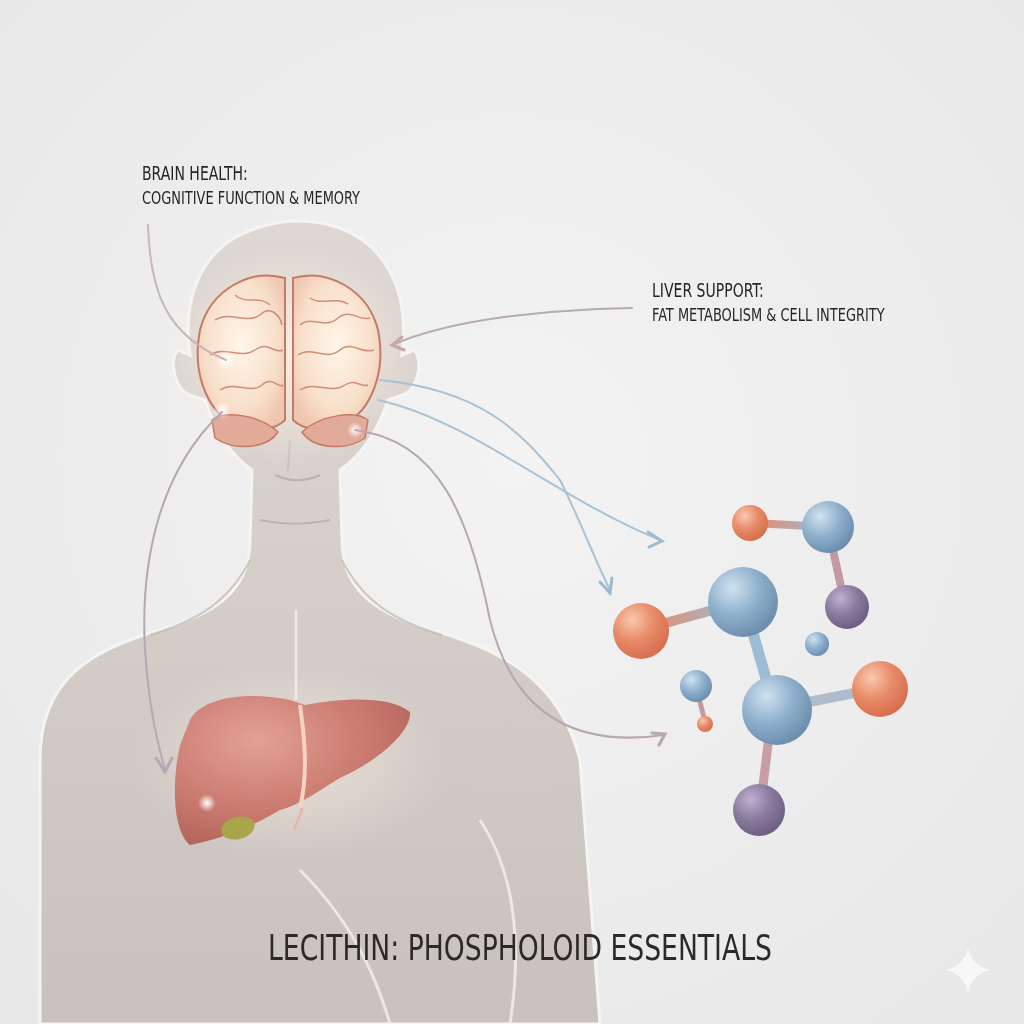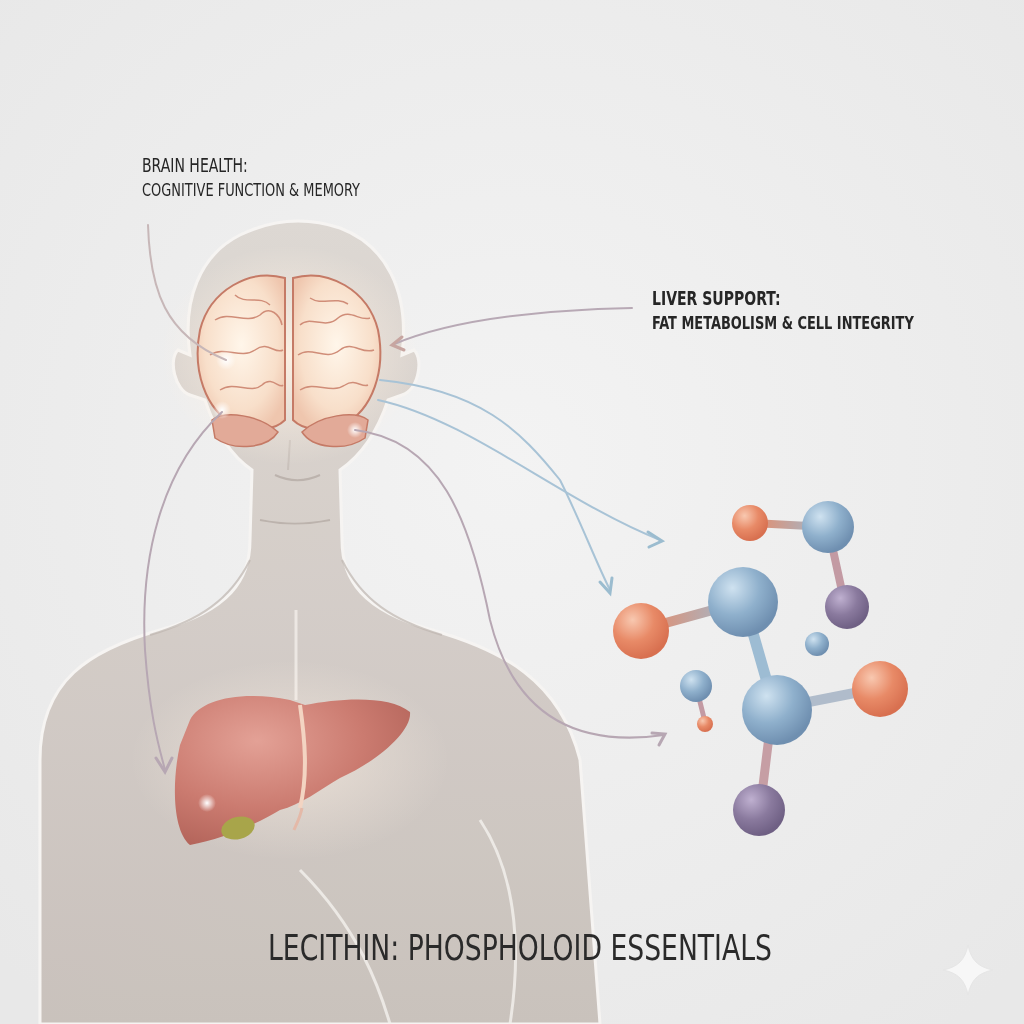--- a/index.html
+++ b/index.html
@@ -10,25 +10,26 @@
       position: relative;
     }
     #stage { position: absolute; left: 0; top: 0; width: 1024px; height: 1024px; }
     .label {
       position: absolute;
       font-family: "DejaVu Sans Condensed", "Liberation Sans Narrow", "DejaVu Sans", sans-serif;
       color: #262626;
       letter-spacing: 0px;
       transform-origin: left top;
       white-space: nowrap;
+      margin-top: 8px;
     }
     .label .t1 { display: block; font-size: 19px; line-height: 24px; transform: scaleX(0.82); transform-origin: left; }
     .label .t2 { display: block; font-size: 18px; line-height: 26px; transform: scaleX(0.80); transform-origin: left; }
     #brain-label { left: 142px; top: 153px; }
-    #liver-label { left: 652px; top: 286px; font-weight: bold; }
+    #liver-label { left: 652px; top: 270px; }
     #main-title {
       position: absolute; left: 268px; top: 926px;
       font-family: "DejaVu Sans", sans-serif;
       font-size: 36px; line-height: 44px; color: #2a2a2a;
       transform: scaleX(0.74); transform-origin: left top;
       white-space: nowrap;
     }
   </style>
 </head>
 <body>

